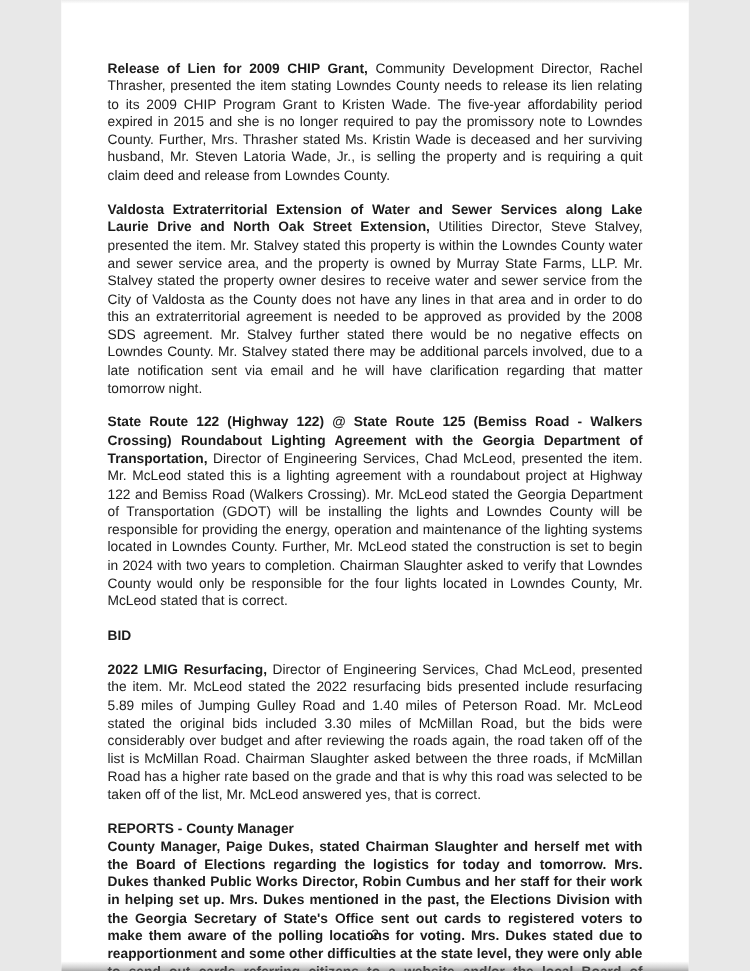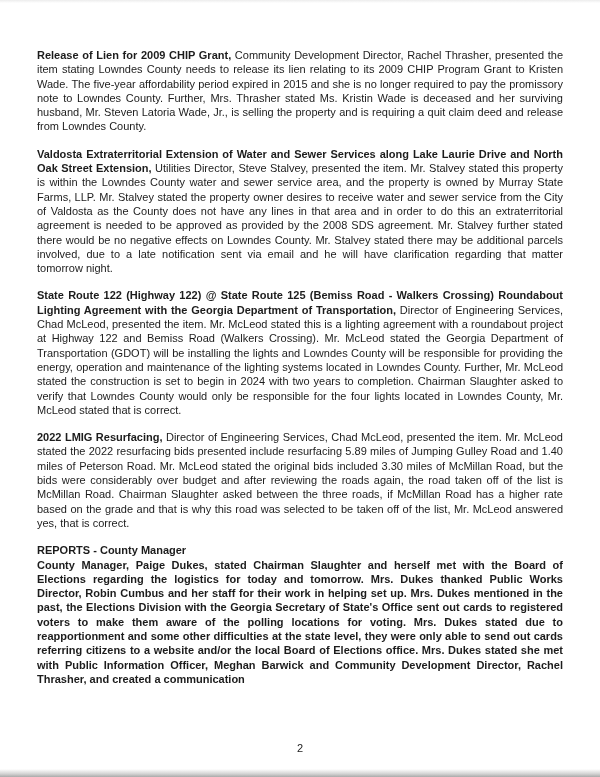--- a/index.html
+++ b/index.html
@@ -2,21 +2,21 @@
 <html><head>
 <meta charset="utf-8">
 <style>
   html, body {
     margin: 0;
     padding: 0;
     background: #e8e8e8;
   }
   .page {
     position: relative;
-    width: 600px;
+    width: 502px;
     height: 777px;
     margin: 0 auto;
     background: #ffffff;
     overflow: hidden;
     font-family: "Liberation Sans", "DejaVu Sans", sans-serif;
     color: #1c1c1c;
     box-sizing: border-box;
   }
   .content {
     padding: 48px 37px 0 37px;
@@ -83,20 +83,21 @@
     </p>
 
     <p>
       <span class="lead">Valdosta Extraterritorial Extension of Water and Sewer Services along Lake Laurie Drive and North Oak Street Extension,</span><span> Utilities Director, Steve Stalvey, presented the item.  Mr. Stalvey stated this property is within the Lowndes County water and sewer service area, and the property is owned by Murray State Farms, LLP.  Mr. Stalvey stated the property owner desires to receive water and sewer service from the City of Valdosta as the County does not have any lines in that area and in order to do this an extraterritorial agreement is needed to be approved as provided by the 2008 SDS agreement.  Mr. Stalvey further stated there would be no negative effects on Lowndes County.  Mr. Stalvey stated there may be additional parcels involved, due to a late notification sent via email and he will have clarification regarding that matter tomorrow night.</span>
     </p>
 
     <p>
       <span class="lead">State Route 122 (Highway 122) @ State Route 125 (Bemiss Road - Walkers Crossing) Roundabout Lighting Agreement with the Georgia Department of Transportation,</span><span> Director of Engineering Services, Chad McLeod, presented the item.  Mr. McLeod stated this is a lighting agreement with a roundabout project at Highway 122 and Bemiss Road (Walkers Crossing).  Mr. McLeod stated the Georgia Department of Transportation (GDOT) will be installing the lights and Lowndes County will be responsible for providing the energy, operation and maintenance of the lighting systems located in Lowndes County.  Further, Mr. McLeod stated the construction is set to begin in 2024 with two years to completion.  Chairman Slaughter asked to verify that Lowndes County would only be responsible for the four lights located in Lowndes County, Mr. McLeod stated that is correct.</span>
     </p>
 
+    <div class="doc-heading">BID</div>
 
     <p>
       <span class="lead">2022 LMIG Resurfacing,</span><span> Director of Engineering Services, Chad McLeod, presented the item.  Mr. McLeod stated the 2022 resurfacing bids presented include resurfacing 5.89 miles of Jumping Gulley Road and 1.40 miles of Peterson Road.  Mr. McLeod stated the original bids included 3.30 miles of McMillan Road, but the bids were considerably over budget and after reviewing the roads again, the road taken off of the list is McMillan Road. Chairman Slaughter asked between the three roads, if McMillan Road has a higher rate based on the grade and that is why this road was selected to be taken off of the list, Mr. McLeod answered yes, that is correct.</span>
     </p>
 
     <div class="doc-heading tight">REPORTS - County Manager</div>
 
     <p class="no-gap">
       <span>County Manager, Paige Dukes, stated Chairman Slaughter and herself met with the Board of Elections regarding the logistics for today and tomorrow.  Mrs. Dukes thanked Public Works Director, Robin Cumbus and her staff for their work in helping set up.  Mrs. Dukes mentioned in the past, the Elections Division with the Georgia Secretary of State's Office sent out cards to registered voters to make them aware of the polling locations for voting.  Mrs. Dukes stated due to reapportionment and some other difficulties at the state level, they were only able to send out cards referring citizens to a website and/or the local Board of Elections office.  Mrs. Dukes stated she met with Public Information Officer, Meghan Barwick and Community Development Director, Rachel Thrasher, and created a communication</span>
     </p>

